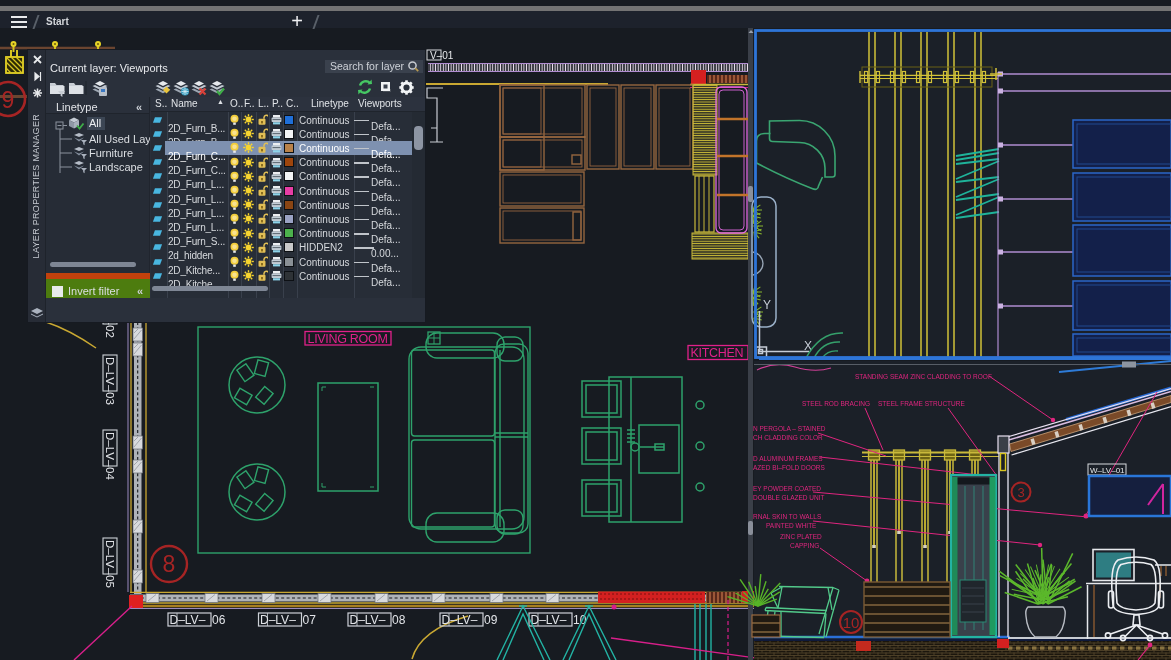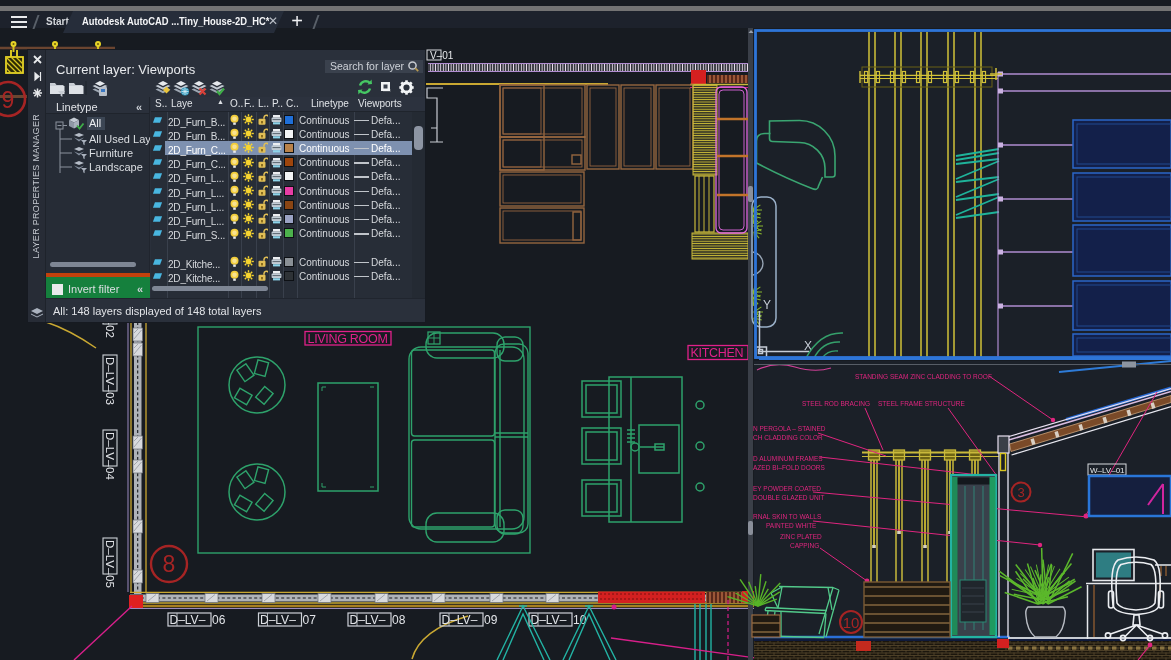--- a/index.html
+++ b/index.html
@@ -13,39 +13,39 @@
   .slash:before { content:""; position:absolute; left:3px; top:0; width:1.5px; height:14px; background:#596069; transform:skewX(-20deg); }
   #starttab { position:absolute; left:46px; top:0; height:22px; line-height:21px; color:#d3d6da; font-size:10px; font-weight:bold; }
   #activetab { position:absolute; left:63px; top:0; width:221px; height:22px; background:#262d3a; clip-path:polygon(10px 0, 221px 0, 211px 22px, 0 22px); }
   #activetab .t { position:absolute; left:19px; top:0; line-height:21px; color:#f4f5f7; font-size:11.5px; font-weight:bold; white-space:nowrap; transform:scaleX(0.815); transform-origin:0 0; }
   #activetab .x { position:absolute; right:6px; top:0; line-height:20px; color:#b9bec6; font-size:12px; }
   #plus { position:absolute; left:289px; top:2px; width:16px; height:16px; color:#f0f1f3; font-size:20px; line-height:17px; text-align:center; }
   #palette { position:absolute; left:28px; top:50px; width:397px; height:272px; z-index:20; background:#2a303b; display:flex; font-size:11px; color:#dcdfe3; box-shadow:0 0 0 1px #161a21; }
   #pstrip { width:18px; background:#272c36; position:relative; flex:none; border-right:1px solid #1e232b; }
   #pstrip .vtxt { position:absolute; left:3px; top:64px; font-size:9px; color:#c6cad1; writing-mode:vertical-rl; transform:rotate(180deg); letter-spacing:0.3px; white-space:nowrap; }
   #pmain { position:relative; flex:1; }
-  #curlayer { position:absolute; left:10px; top:12px; color:#e8eaed; font-size:13px; }
+  #curlayer { position:absolute; left:4px; top:12px; color:#e8eaed; font-size:11px; }
   #search { position:absolute; right:2px; top:10px; width:98px; height:13px; background:#3a414d; color:#ced2d8; font-size:10.5px; line-height:12px; padding-left:5px; }
   #toolbar { position:absolute; left:0; top:28px; width:100%; height:20px; }
   #filters { position:absolute; left:0; top:47px; width:104px; bottom:24px; border-right:1px solid #20252e; }
   #filters .hd { position:absolute; left:10px; top:4px; font-size:11px; color:#e2e4e8; }
   #filters .chev { position:absolute; right:7px; top:4px; color:#cdd1d7; font-weight:bold; font-size:11px; }
-  #invert { position:absolute; left:0; top:223px; width:104px; height:25px; border-top:4px solid #c2410c; background:#15803d;text-align:right; }
+  #invert { position:absolute; left:0; top:223px; width:104px; height:25px; border-top:6px solid #c2410c; background:#4d7c0f;text-align:right; }
   #invert .cb { position:absolute; left:6px; top:7px; width:11px; height:11px; background:#e8eaec; }
   #invert .lb { position:absolute; left:22px; top:6px; font-size:11px; }
   #invert .chev { position:absolute; right:7px; top:6px; color:#cdd1d7; font-weight:bold; }
   #status { position:absolute; left:0; bottom:0; width:100%; height:24px; border-top:1px solid #20252e; }
   #status .tx { position:absolute; left:7px; top:6px; font-size:11px; color:#e2e4e8; }
   #ltable { position:absolute; left:105px; top:47px; right:0; bottom:24px; background:#272d37; }
   #lhead { position:absolute; left:0; top:0; right:0; height:15px; background:#2c323e; border-bottom:1px solid #1f242c; font-size:10px; color:#e0e3e7; }
   #lhead span { position:absolute; top:1px; }
   .lrow { position:absolute; left:0; right:13px; height:14.2px; }
-  .lrow .nm { position:absolute; left:17px; top:4px; font-size:10px; letter-spacing:-0.2px; white-space:nowrap; width:57px; overflow:hidden; }
+  .lrow .nm { position:absolute; left:17px; top:10px; font-size:10px; letter-spacing:-0.2px; white-space:nowrap; width:57px; overflow:hidden; }
   .lrow .lt { position:absolute; left:148px; top:2px; font-size:10px; }
-  .lrow .lw { position:absolute; left:220px; top:2px; font-size:10px; }
+  .lrow .lw { position:absolute; left:220px; top:8px; font-size:10px; }
   .lrow .dash { position:absolute; left:203px; top:7px; width:15px; height:1.6px; background:#c0c4ca; }
   .sw { position:absolute; left:133px; top:2px; width:10px; height:10px; border:1px solid #0d1014; }
   .vline { position:absolute; top:0; bottom:0; width:1px; background:#39404c; }
   #vsb { position:absolute; right:0; top:15px; width:13px; bottom:0; background:#242a33; }
   #vsb .th { position:absolute; left:2px; top:14px; width:9px; height:24px; background:#8d95a3; border-radius:4px; }
   .hsb { position:absolute; height:5px; background:#7e8694; border-radius:2.5px; }
   svg.d { position:absolute; left:0; top:0; }
   .icx { position:absolute; top:1.5px; width:11px; height:11px; }
 </style>
 </head>
@@ -695,24 +695,20 @@
       <line x1="759" y1="358.5" x2="1171" y2="358.5" stroke="#2e75d8" stroke-width="2.8"></line>
     </svg>
   <div id="tabbar">
     <div class="burger">
         <i></i>
         <i></i>
         <i></i>
       </div>
     <div class="slash" style="left:32px"></div>
     <div id="starttab">Start</div>
-    <div id="activetab">
-        <span class="t">Autodesk AutoCAD ...Tiny_House-2D_HC*</span>
-        <span class="x">✕</span>
-      </div>
     <div id="plus">+</div>
     <div class="slash" style="left:312px"></div>
   </div>
   <div id="palette">
     <div id="pstrip">
       <svg width="18" height="100">
         <path d="M6 6 l7 7 M13 6 l-7 7" stroke="#e8eaec" stroke-width="1.8"></path>
         <path d="M7 23 l4 3.5 -4 3.5 z M12.5 22 v9" fill="#e8eaec" stroke="#e8eaec" stroke-width="1.2"></path>
         <g stroke="#e8eaec" stroke-width="1.5">
             <path d="M9.5 38.5 v9"></path>
@@ -805,35 +801,32 @@
             <text x="43" y="44" font-size="11" fill="#dcdfe3">Furniture</text>
   <use href="#lfilt" x="28" y="48"></use>
             <text x="43" y="58" font-size="11" fill="#dcdfe3">Landscape</text>
 </svg>
       </div>
       <div id="invert">
           <div class="cb"></div>
           <div class="lb">Invert filter</div>
           <div class="chev">«</div>
         </div>
-      <div id="status">
-          <div class="tx">All: 148 layers displayed of 148 total layers</div>
-        </div>
       <div id="ltable">
         <div class="vline" style="left:16px"></div>
           <div class="vline" style="left:76.5px"></div>
         <div class="vline" style="left:90px"></div>
           <div class="vline" style="left:104.5px"></div>
         <div class="vline" style="left:118px"></div>
           <div class="vline" style="left:132px"></div>
         <div class="vline" style="left:146px"></div>
           <div class="vline" style="left:203px"></div>
         <div id="lhead">
           <span style="left:4px">S..</span>
-            <span style="left:20px">Laye</span>
+            <span style="left:20px">Name</span>
           <span style="left:66px;font-size:7px">▲</span>
           <span style="left:79px">O..</span>
             <span style="left:93px">F..</span>
           <span style="left:107px">L..</span>
             <span style="left:121px">P..</span>
           <span style="left:135px">C..</span>
             <span style="left:160px">Linetype</span>
           <span style="left:207px">Viewports</span>
         </div>
         <div id="lrows" style="position:absolute;left:0;top:0;right:0;bottom:0">
@@ -1029,20 +1022,42 @@
                 <use href="#lock"></use>
               </svg>
   <svg class="icx" style="left:119.5px">
                 <use href="#printer"></use>
               </svg>
   <div class="sw" style="background:#4cb14c"></div>
   <div class="lt" style="color:#d6d9dd">Continuous</div>
   <div class="dash" style="width:15px"></div>
   <div class="lw" style="color:#d6d9dd">Defa...</div>
 </div>
+<div class="lrow" style="top:143.3px">
+  <svg class="icx" style="left:1px;top:2px" viewBox="0 0 12 12">
+                <path d="M3.2 2.5 L11 2.5 L8.8 8.5 L1 8.5 Z" fill="#49b6e0"></path>
+              </svg>
+  <div class="nm" style="color:#d6d9dd">2d_hidden</div>
+  <svg class="icx" style="left:78px">
+                <use href="#bulb"></use>
+              </svg>
+  <svg class="icx" style="left:91.5px">
+                <use href="#sun"></use>
+              </svg>
+  <svg class="icx" style="left:105.5px">
+                <use href="#lock"></use>
+              </svg>
+  <svg class="icx" style="left:119.5px">
+                <use href="#printer"></use>
+              </svg>
+  <div class="sw" style="background:#c9c9c9"></div>
+  <div class="lt" style="color:#d6d9dd">HIDDEN2</div>
+  <div class="dash" style="width:20px"></div>
+  <div class="lw" style="color:#d6d9dd">0.00...</div>
+</div>
 <div class="lrow" style="top:157.5px">
   <svg class="icx" style="left:1px;top:2px" viewBox="0 0 12 12">
                 <path d="M3.2 2.5 L11 2.5 L8.8 8.5 L1 8.5 Z" fill="#49b6e0"></path>
               </svg>
   <div class="nm" style="color:#d6d9dd">2D_Kitche...</div>
   <svg class="icx" style="left:78px">
                 <use href="#bulb"></use>
               </svg>
   <svg class="icx" style="left:91.5px">
                 <use href="#sun"></use>

